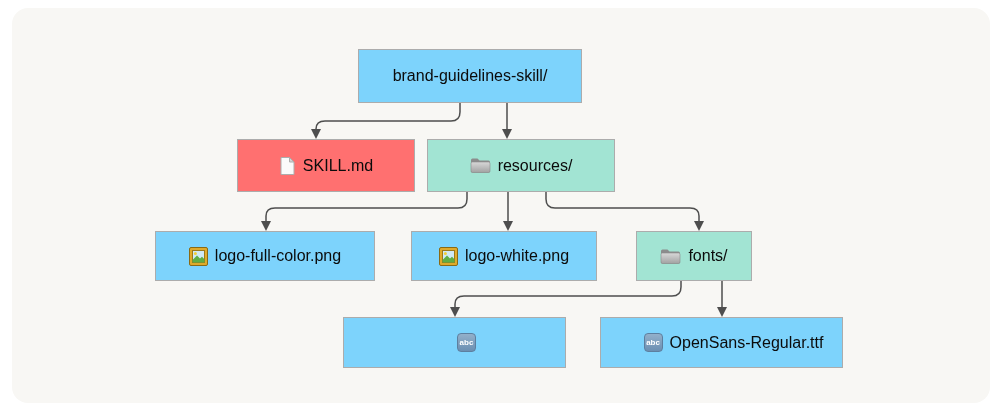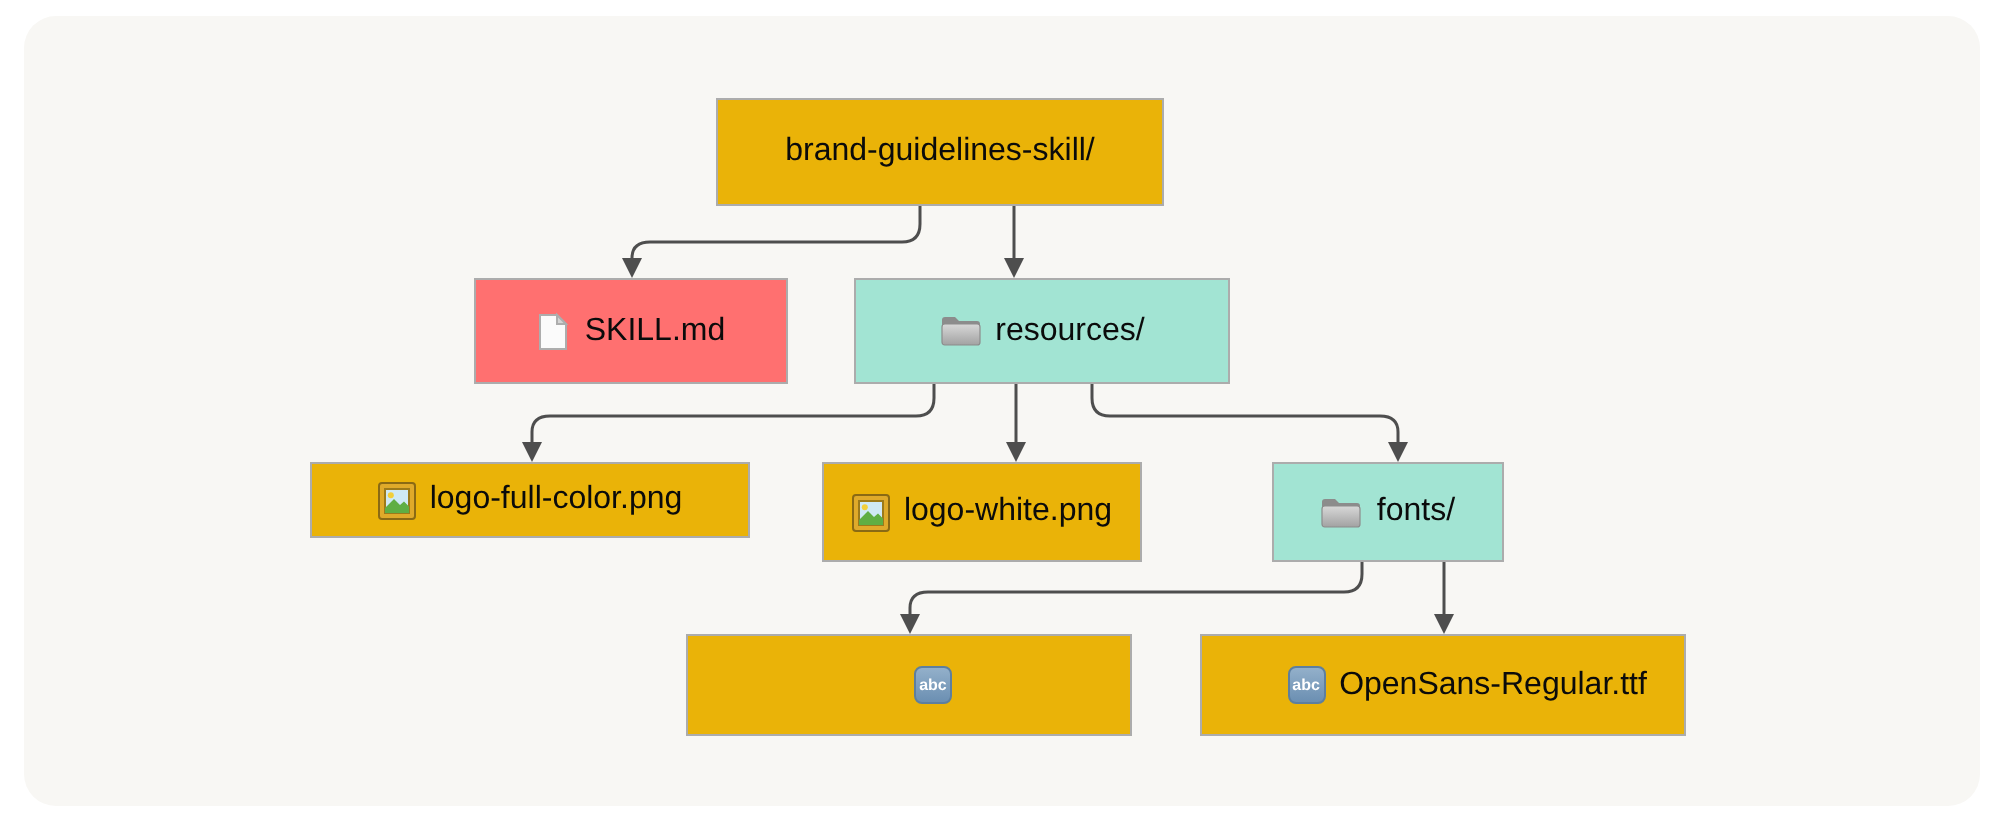--- a/index.html
+++ b/index.html
@@ -8,30 +8,30 @@
     font-family:"Liberation Sans","DejaVu Sans",sans-serif; overflow:hidden;
   }
   .card {
     position:absolute; left:12px; top:8px; width:978px; height:395px;
     background:#f8f7f4; border-radius:16px;
   }
   svg.edges { position:absolute; left:0; top:0; width:1002px; height:417px; }
   .node {
     position:absolute; box-sizing:border-box;
     display:flex; align-items:center; justify-content:center; gap:7px;
-    background:#eab308; border:1.5px solid #acacac;
+    background:#7dd3fc; border:1.5px solid #acacac;
     font-size:16px; color:#0b0b0b; white-space:nowrap;
   }
   .node.red  { background:#ff7070; }
   .node.teal { background:#a2e4d3; }
   .n-root  { left:358px; top:49px;  width:224px; height:54px; }
-  .n-skill { left:237px; top:139px; width:157px; height:53px; }
+  .n-skill { left:237px; top:139px; width:178px; height:53px; }
   .n-res   { left:427px; top:139px; width:188px; height:53px; }
-  .n-logo1 { left:155px; top:231px; width:220px; height:38px; }
-  .n-logo2 { left:411px; top:231px; width:160px; height:50px; }
+  .n-logo1 { left:155px; top:231px; width:220px; height:50px; }
+  .n-logo2 { left:411px; top:231px; width:186px; height:50px; }
   .n-fonts { left:636px; top:231px; width:116px; height:50px; }
   .n-mont  { left:343px; top:317px; width:223px; height:51px; }
   .n-open  { left:600px; top:317px; width:243px; height:51px; }
   .icon { display:inline-flex; align-items:center; justify-content:center; flex:0 0 auto; }
   .abc {
     display:inline-flex; align-items:center; justify-content:center;
     width:19px; height:19px; border-radius:4px;
     background:linear-gradient(180deg,#93b0ca 0%,#6b8fb2 100%);
     border:1px solid #5d7f9f; box-sizing:border-box;
     color:#ffffff; font-size:8px; font-weight:bold; letter-spacing:0;margin-left:24px;

